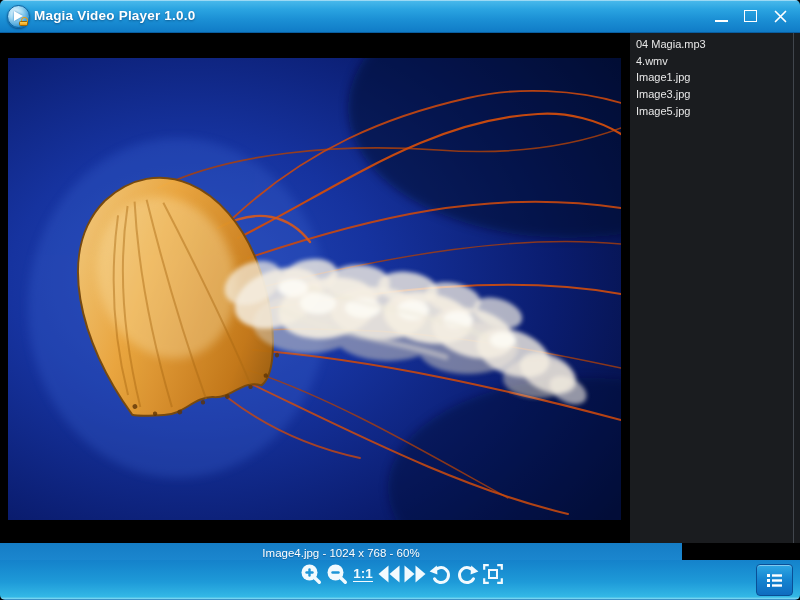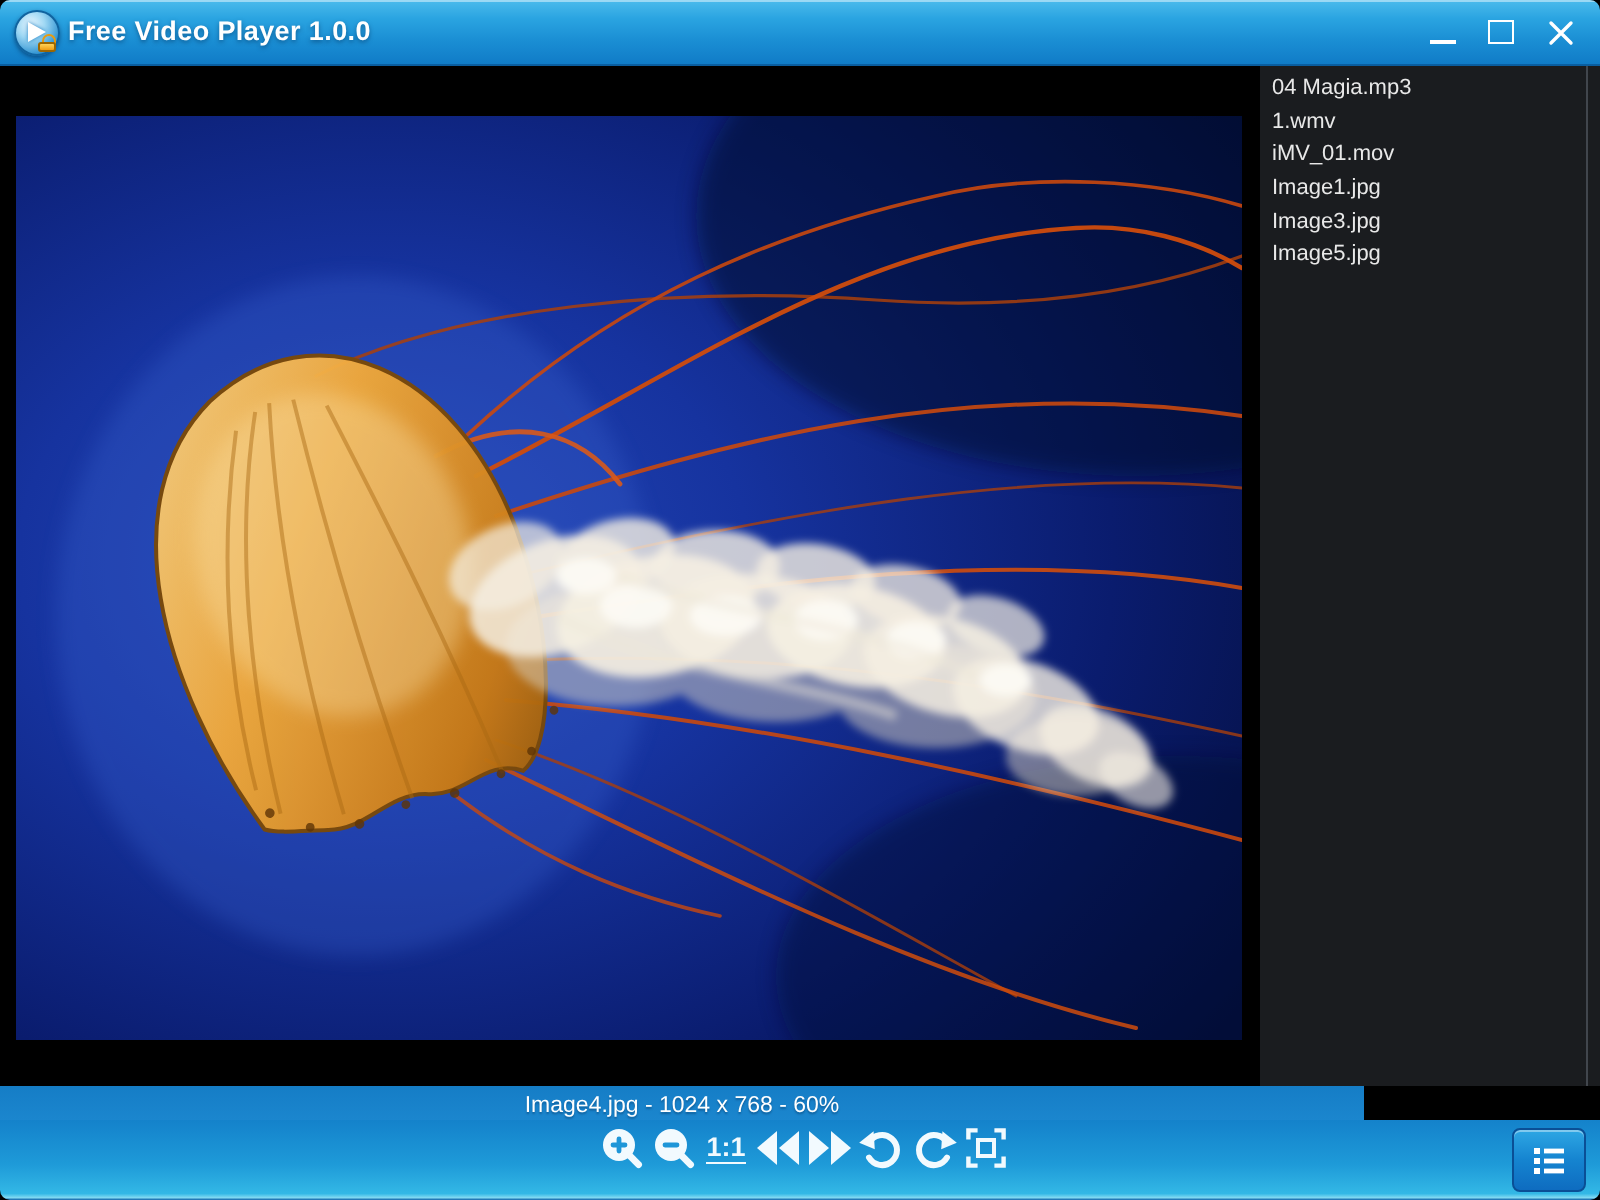--- a/index.html
+++ b/index.html
@@ -65,21 +65,21 @@
 
   <div id="titlebar">
     <div id="app-icon">
       <div class="disc"></div>
         <div class="tri"></div>
       <div class="lock">
           <div class="shackle"></div>
           <div class="body"></div>
         </div>
     </div>
-    <div id="title-text">Free Video Player 1.0.0</div>
+    <div id="title-text">Magia Video Player 1.0.0</div>
     <div class="win-btn" id="btn-min">
       <div class="glyph"></div>
     </div>
     <div class="win-btn" id="btn-max">
       <div class="glyph"></div>
     </div>
     <div class="win-btn" id="btn-close">
       <svg width="13" height="13" viewBox="0 0 13 13">
         <path d="M1.5,1.5 L11.5,11.5 M11.5,1.5 L1.5,11.5" stroke="#fff" stroke-width="1.7" stroke-linecap="round"></path>
       </svg>
@@ -186,22 +186,21 @@
           <path d="M270,250 C330,280 390,282 440,300"></path>
           <path d="M300,230 C360,250 430,255 480,280"></path>
         </g>
       </g>
     </svg>
   </div>
 
   <div id="playlist">
     <div class="pl-list">
       <div class="pl-item">04 Magia.mp3</div>
-      <div class="pl-item">1.wmv</div>
-      <div class="pl-item">iMV_01.mov</div>
+      <div class="pl-item">4.wmv</div>
       <div class="pl-item">Image1.jpg</div>
       <div class="pl-item">Image3.jpg</div>
       <div class="pl-item">Image5.jpg</div>
     </div>
     <div id="pl-scroll-line"></div>
   </div>
 
   <div id="statusbar">
     <span id="status-text">Image4.jpg - 1024 x 768 - 60%</span>
   </div>

